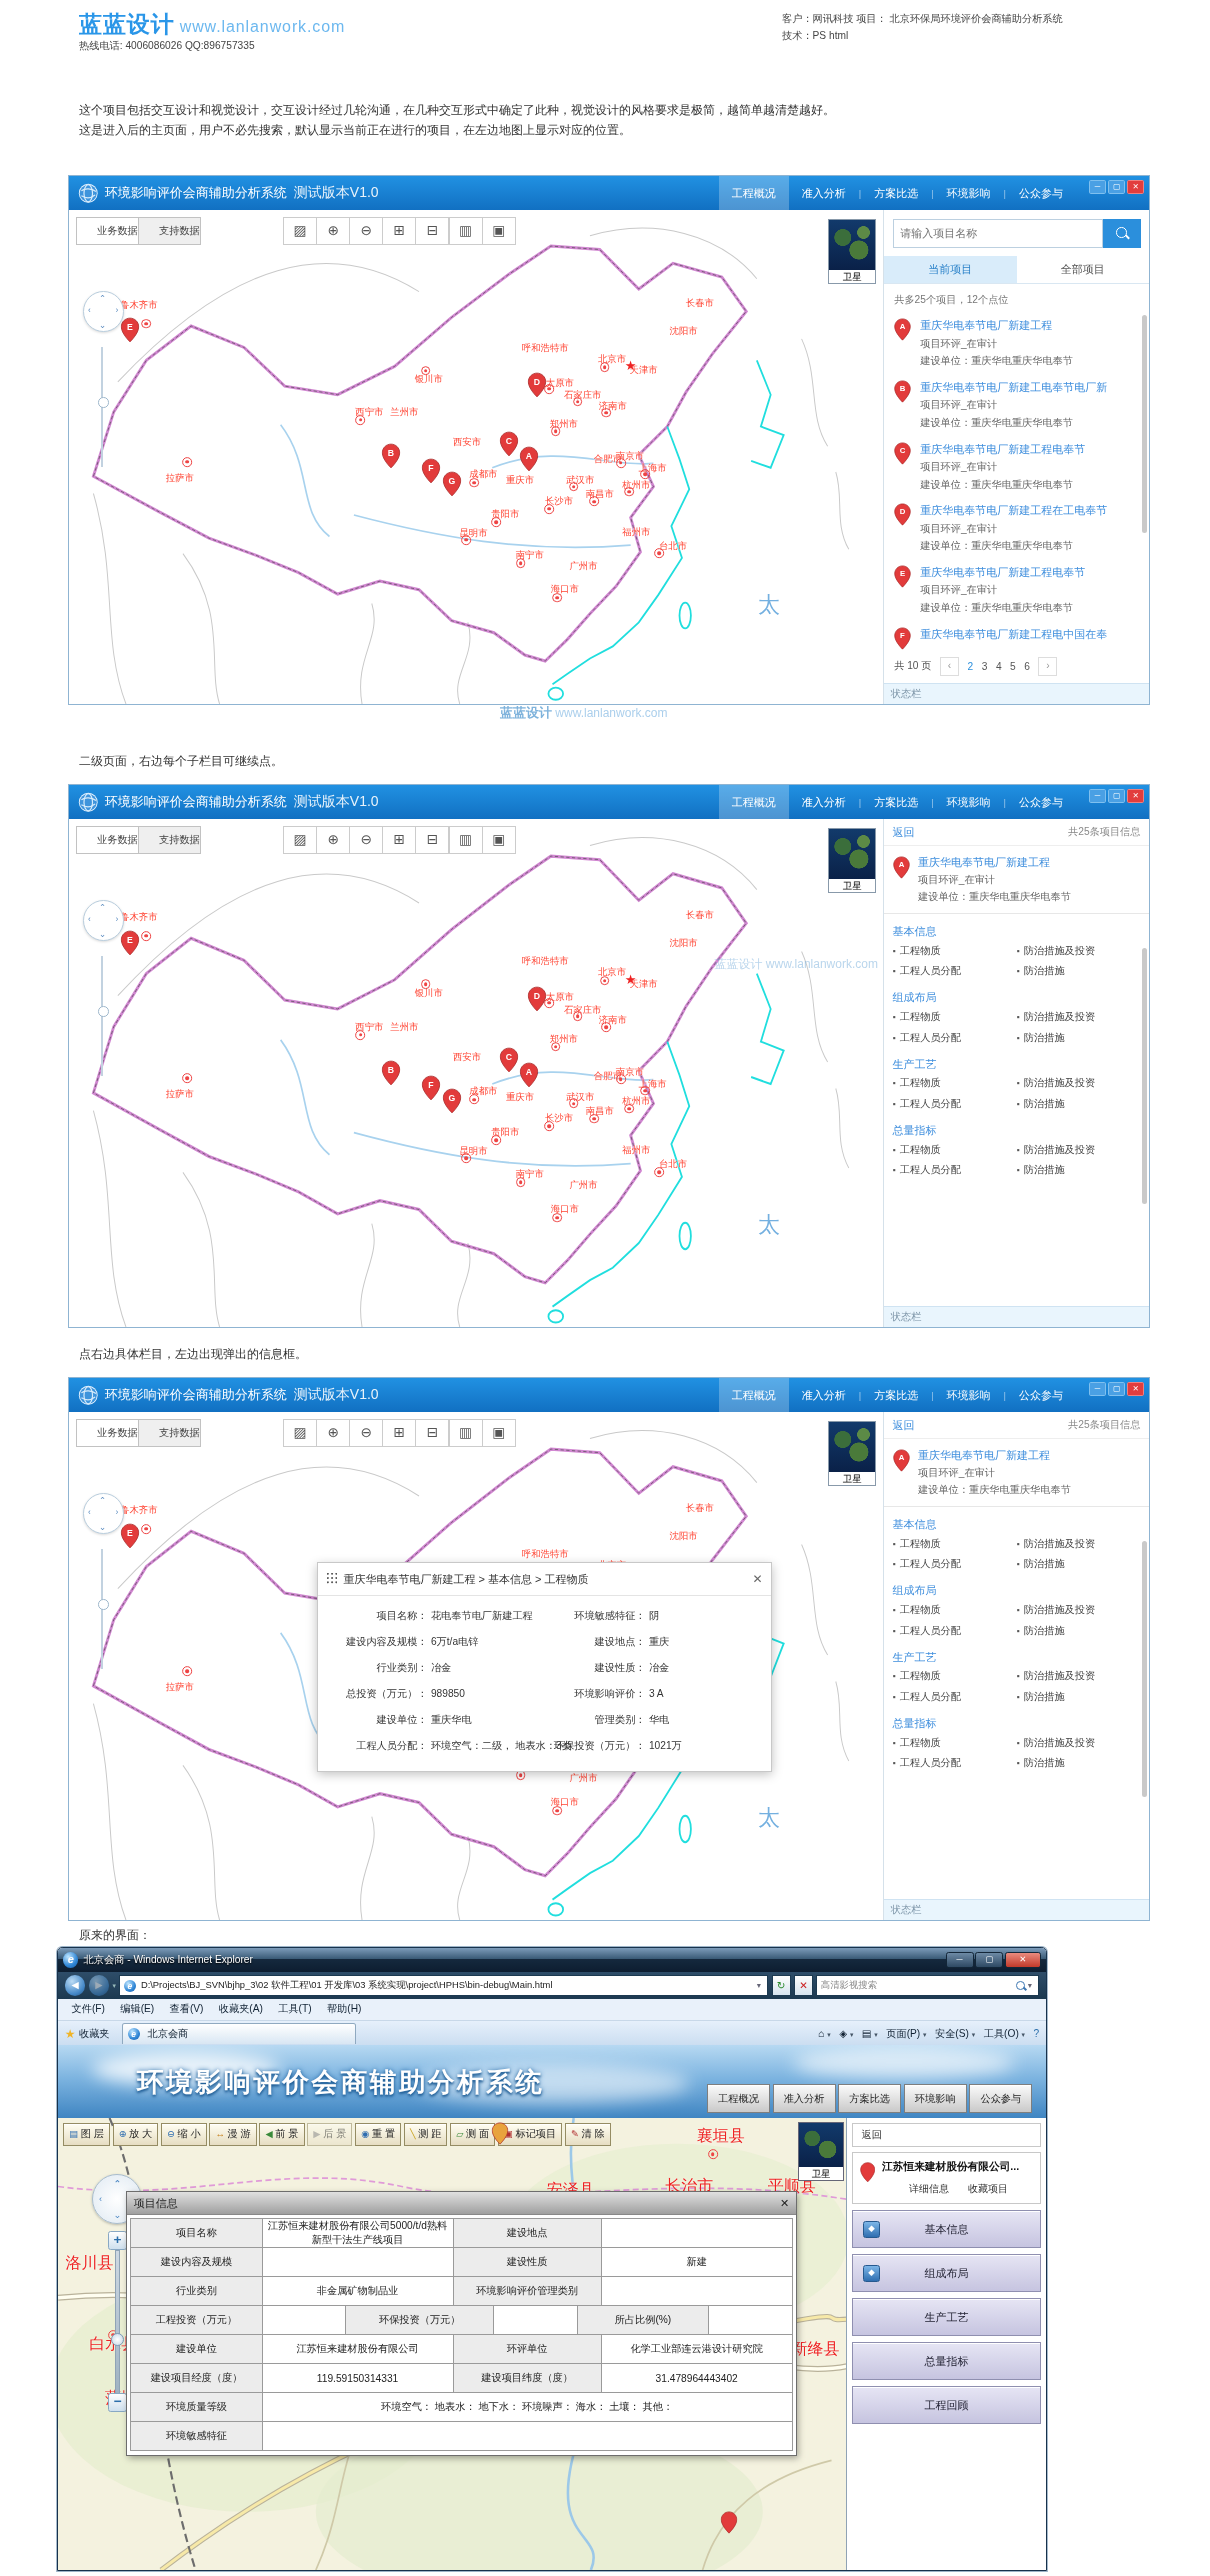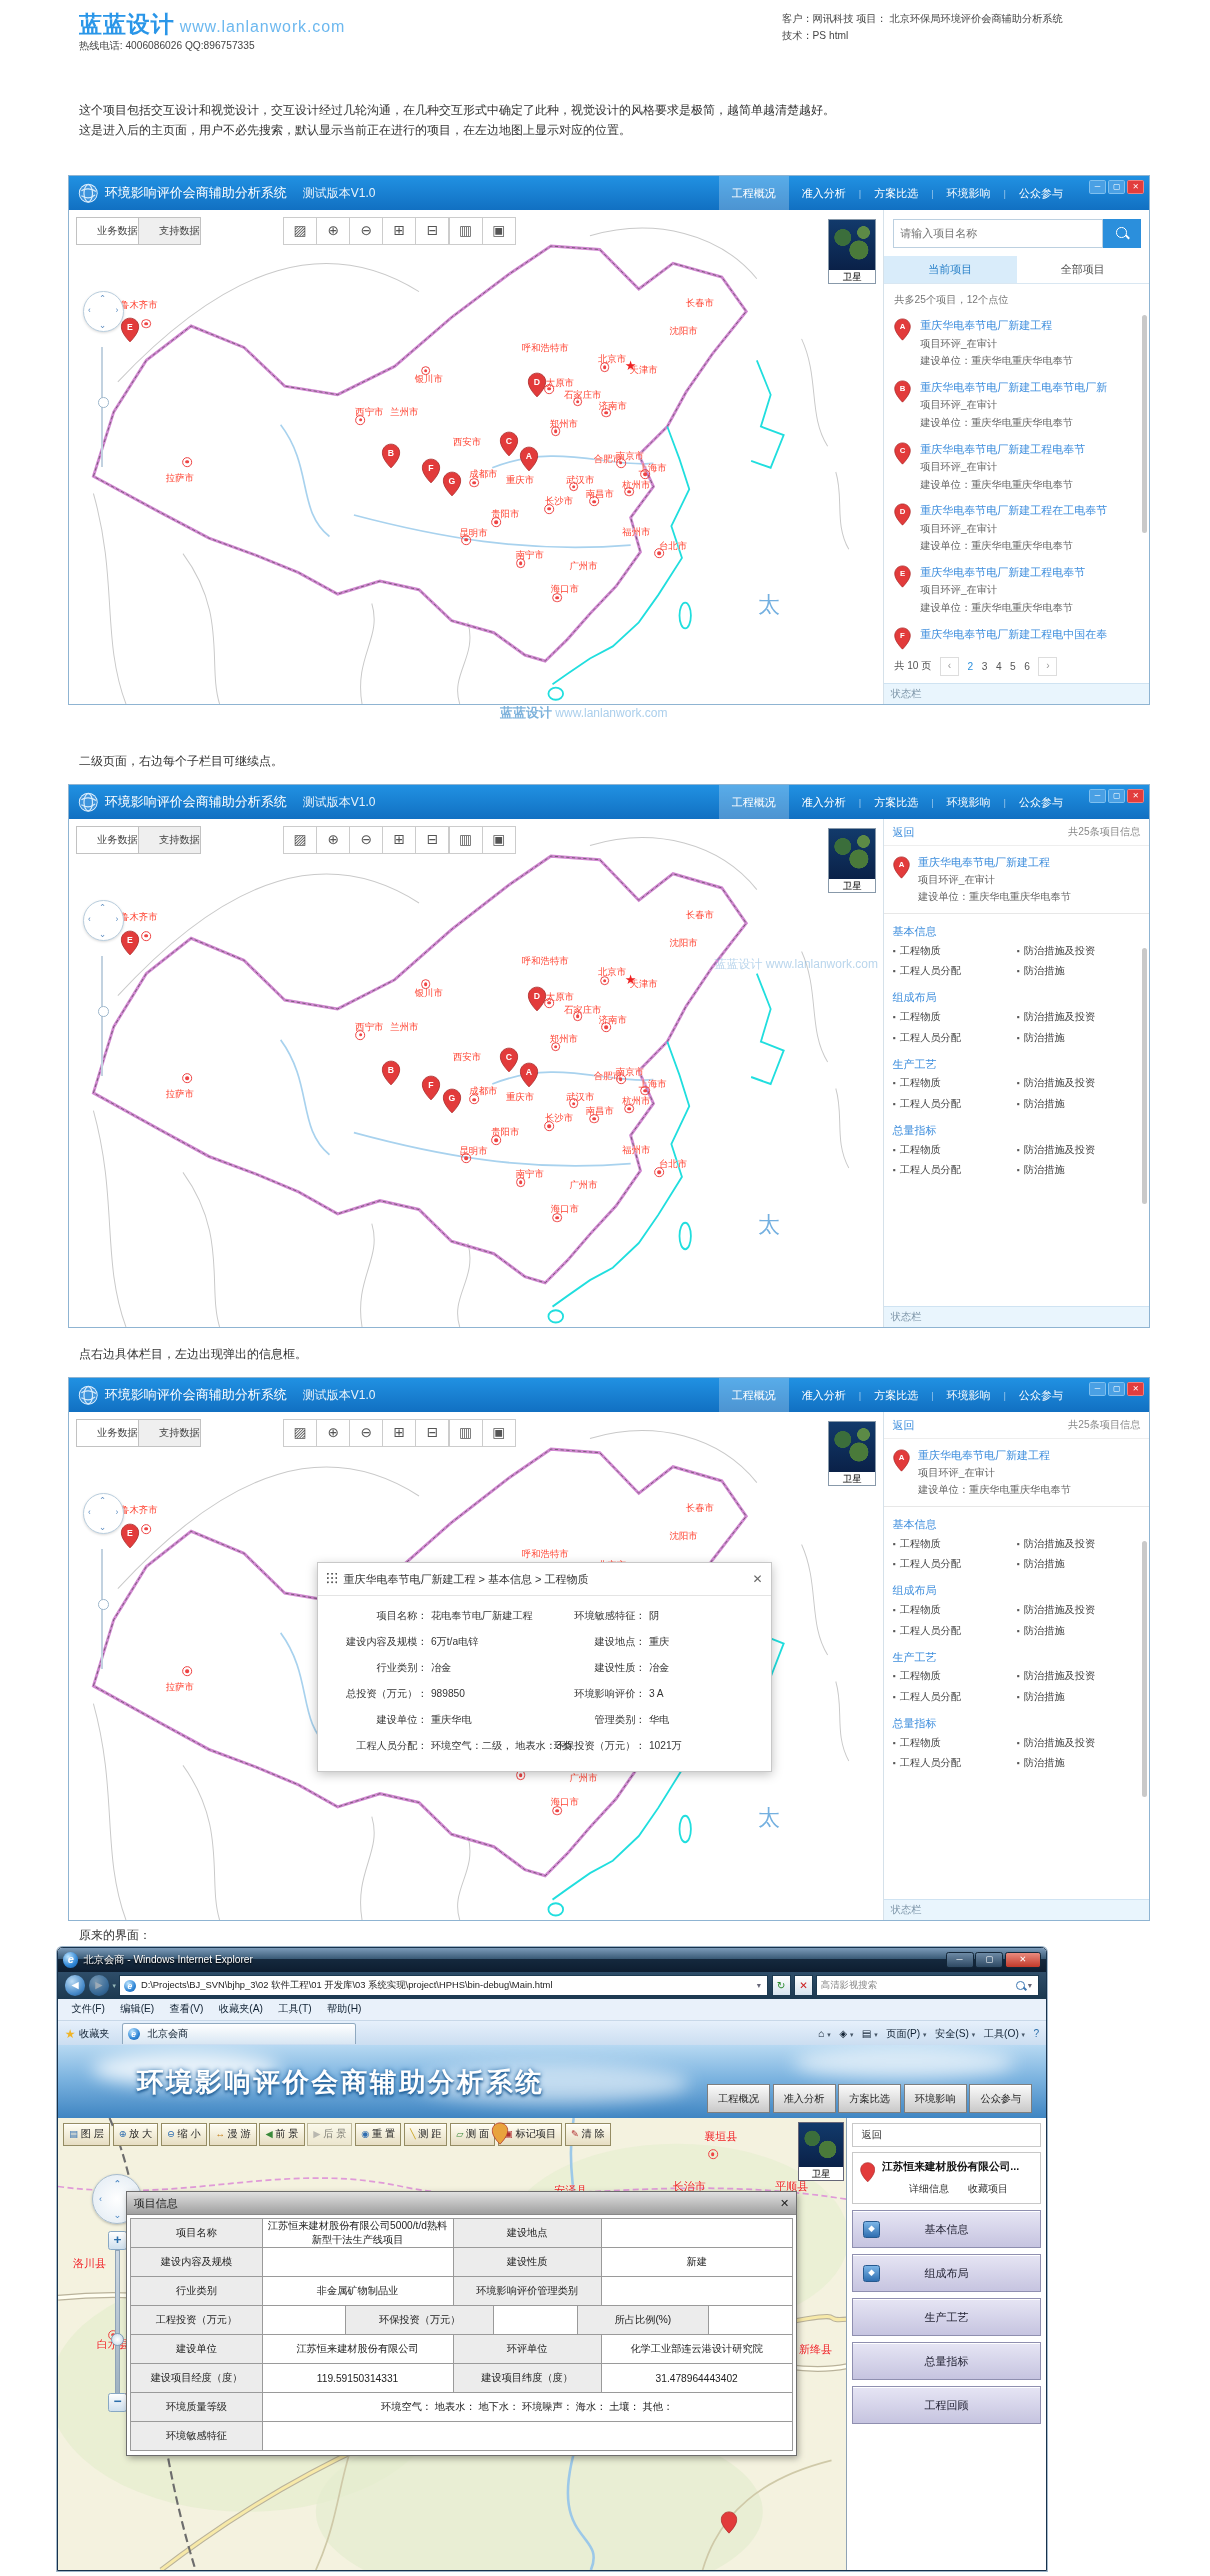--- a/index.html
+++ b/index.html
@@ -13,21 +13,21 @@
   .caption{position:absolute;left:79px;font-size:12px;color:#333;}
   .watermark{position:absolute;left:500px;top:704px;font-size:12px;color:#a9cdе8;}
   .wm1{color:#7fb3dc;font-weight:bold;font-size:13px;}
   .wm2{color:#abcfec;}
   
   .nwin{position:absolute;left:68px;width:1080px;background:#fff;border:0.9px solid #8fb4d2;}
   #win1{top:175px;height:528px;} #win2{top:784px;height:542px;} #win3{top:1377px;height:542px;}
   .nw-tb{height:34px;background:linear-gradient(#2191e2,#1170c2);display:flex;align-items:center;position:relative;color:#fff;}
   .nw-globe{width:20.5px;height:20.5px;margin:0 6.8px 0 8.5px;flex:0 0 auto;}
   .nw-title{font-size:13px;white-space:nowrap;}
-  .nw-ver{font-size:12px;opacity:.9;margin-left:16px;white-space:nowrap;}
+  .nw-ver{font-size:14px;opacity:.9;margin-left:7px;white-space:nowrap;}
   .nw-nav{position:absolute;right:73px;top:0;height:34px;display:flex;align-items:center;font-size:11px;white-space:nowrap;}
   .nw-nav .ni{padding:0 13px;height:34px;line-height:34px;cursor:pointer;}
   .nw-nav .ni.act{background:rgba(255,255,255,.25);}
   .nw-nav .sep{color:rgba(255,255,255,.55);font-size:9.4px;}
   .nw-ctrl{position:absolute;right:5.1px;top:4.3px;display:flex;gap:2.6px;}
   .nw-ctrl span{display:block;width:14.5px;height:12px;font-size:7.7px;line-height:12px;text-align:center;background:#4aa0e4;border:0.9px solid #7fc0ef;border-radius:1.7px;color:#fff;cursor:pointer;}
   .nw-ctrl .cls{background:#e23d3d;border-color:#f08080;font-weight:bold;}
   .nw-body{position:absolute;top:34px;left:0;right:0;bottom:0;display:flex;}
   .nw-map{flex:1;position:relative;background:#fff;overflow:hidden;}
   .nw-map svg.basemap{position:absolute;left:0;top:0;width:100%;height:100%;}
@@ -134,21 +134,21 @@
   .cloud{position:absolute;background:rgba(255,255,255,.8);border-radius:50%;filter:blur(8.5px);}
   .banner-title{position:absolute;left:79px;top:19px;font-size:26.5px;font-weight:bold;color:#fff;letter-spacing:2.6px;text-shadow:0 1.7px 2.6px #1c5a92,0 0 5.1px #2a6eab;}
   .onav{position:absolute;right:13.7px;bottom:5.1px;display:flex;gap:2.6px;}
   .onav-b{width:61px;height:27px;line-height:27px;text-align:center;font-size:10.2px;color:#222;background:linear-gradient(#fbfbfb,#c9c9c9);border:0.9px solid #7e7e7e;box-shadow:inset 0 0.9px 0 #fff;cursor:pointer;}
   .omap{position:absolute;left:0;top:73px;right:199px;bottom:0;overflow:hidden;}
   .omap svg.obase{position:absolute;left:0;top:0;width:100%;height:100%;}
   .otoolbar{position:absolute;left:5.1px;top:5.1px;display:flex;gap:2.6px;z-index:5;}
   .otool{height:20.5px;line-height:20.5px;padding:0 5.1px;font-size:10.2px;color:#222;background:linear-gradient(#fffef2,#e6ddc2);border:0.9px solid #958c63;border-radius:0;box-shadow:inset 0 0.9px 0 #fff;cursor:pointer;white-space:nowrap;}
   .otool .ic{margin-right:2.6px;font-size:9.4px;}
   .otool.dis{opacity:.55;}
-  .olabel{position:absolute;transform:translate(-50%,-50%);font-size:11px;color:#e22;white-space:nowrap;z-index:3;text-shadow:0 0 1.7px #fff;}
+  .olabel{position:absolute;transform:translate(-50%,-50%);font-size:16px;color:#e22;white-space:nowrap;z-index:3;text-shadow:0 0 1.7px #fff;}
   .oros{position:absolute;left:34px;top:56px;width:48px;height:48px;border-radius:50%;background:radial-gradient(#ffffff,#dfe9f2);border:0.9px solid #a8bccd;box-shadow:0 0.9px 2.6px rgba(0,0,0,.25);z-index:5;cursor:pointer;}
   .oros i{position:absolute;font-style:normal;color:#4b86c3;font-size:9.4px;}
   .ozoom{position:absolute;left:50px;top:113px;width:17px;height:179px;z-index:5;}
   .ozoom .zbtn{position:absolute;left:0;width:17px;height:17px;line-height:15.4px;text-align:center;background:linear-gradient(#fff,#cfe0ee);border:0.9px solid #88a8c4;border-radius:2.6px;color:#2a6eab;font-weight:bold;cursor:pointer;}
   .ozoom .ztrack{position:absolute;left:6.8px;top:19px;width:3.4px;height:142px;background:linear-gradient(#cdd8e2,#9fb2c2);border:0.9px solid #8fa3b5;}
   .ozoom .zknob{position:absolute;left:2.6px;top:102px;width:11px;height:11px;border-radius:50%;background:radial-gradient(#fff,#c3d6e6);border:0.9px solid #7f9cb6;cursor:pointer;}
   .oform{position:absolute;left:68px;top:73px;width:669px;z-index:6;border:0.9px solid #6d6d6d;box-shadow:1.7px 2.6px 6.8px rgba(0,0,0,.35);}
   .of-tb{height:22px;background:linear-gradient(#e0e0e0,#9f9f9f);display:flex;align-items:center;padding:0 6.8px;font-size:11px;color:#222;}
   .of-x{margin-left:auto;font-weight:bold;color:#222;cursor:pointer;}
   .of-body{background:#fff;border-top:0.9px solid #888;padding:3.4px;}

